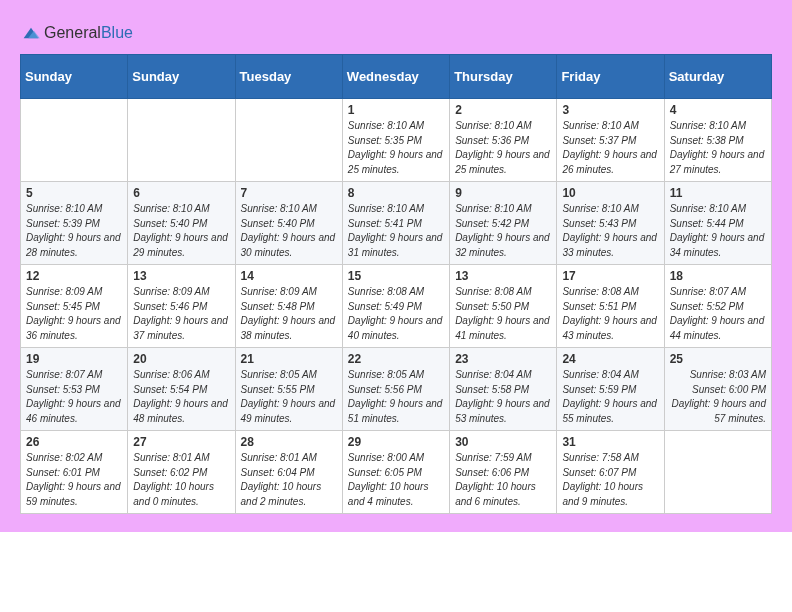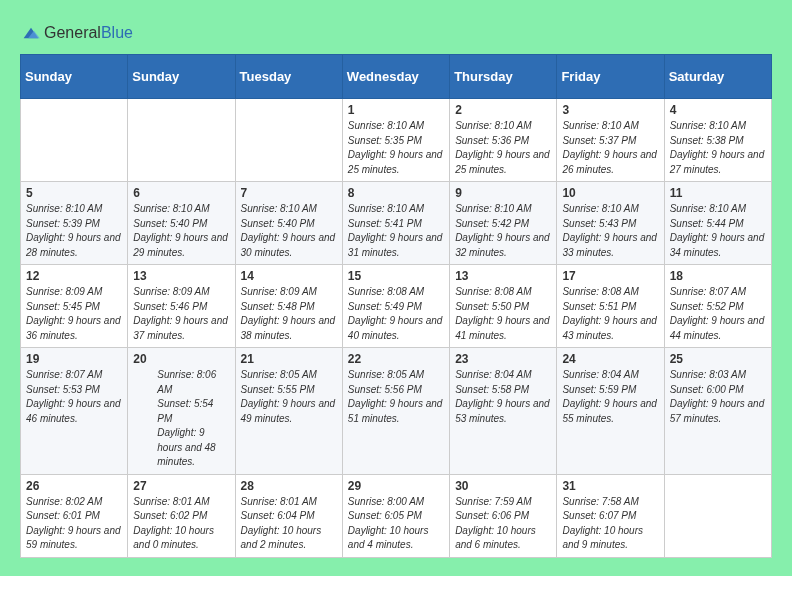--- a/index.html
+++ b/index.html
@@ -5,21 +5,21 @@
     * { box-sizing: border-box; margin: 0; padding: 0; }
     body {
       font-family: Arial, sans-serif;
       background: #fff;
       width: 792px;
       min-height: 612px;
       padding: 0;
     }
     .page {
       width: 792px;
-      background: #86efac;
+      background: #f0abfc;
       padding: 18px 20px 18px 20px;
     }
     .header {
       display: flex;
       justify-content: space-between;
       align-items: flex-start;
       margin-bottom: 10px;
     }
     .logo {
       display: flex;
@@ -243,21 +243,21 @@
         </tr>
         <tr>
           <td>
             <span class="day-number">19</span>
             <div class="day-info" style="white-space: pre-line;">Sunrise: 8:07 AM
 Sunset: 5:53 PM
 Daylight: 9 hours and 46 minutes.</div>
           </td>
           <td>
             <span class="day-number">20</span>
-            <div class="day-info" style="white-space: pre-line; margin-left: 24px;">Sunrise: 8:06 AM
+            <div class="day-info" style="white-space: pre-line;">Sunrise: 8:06 AM
 Sunset: 5:54 PM
 Daylight: 9 hours and 48 minutes.</div>
           </td>
           <td>
             <span class="day-number">21</span>
             <div class="day-info" style="white-space: pre-line;">Sunrise: 8:05 AM
 Sunset: 5:55 PM
 Daylight: 9 hours and 49 minutes.</div>
           </td>
           <td>
@@ -273,21 +273,21 @@
 Daylight: 9 hours and 53 minutes.</div>
           </td>
           <td>
             <span class="day-number">24</span>
             <div class="day-info" style="white-space: pre-line;">Sunrise: 8:04 AM
 Sunset: 5:59 PM
 Daylight: 9 hours and 55 minutes.</div>
           </td>
           <td>
             <span class="day-number">25</span>
-            <div class="day-info" style="white-space: pre-line;">Sunrise: 8:03 AM
+            <div class="day-info" style="white-space: pre-line; text-align: right;">Sunrise: 8:03 AM
 Sunset: 6:00 PM
 Daylight: 9 hours and 57 minutes.</div>
           </td>
         </tr>
         <tr>
           <td>
             <span class="day-number">26</span>
             <div class="day-info" style="white-space: pre-line;">Sunrise: 8:02 AM
 Sunset: 6:01 PM
 Daylight: 9 hours and 59 minutes.</div>

